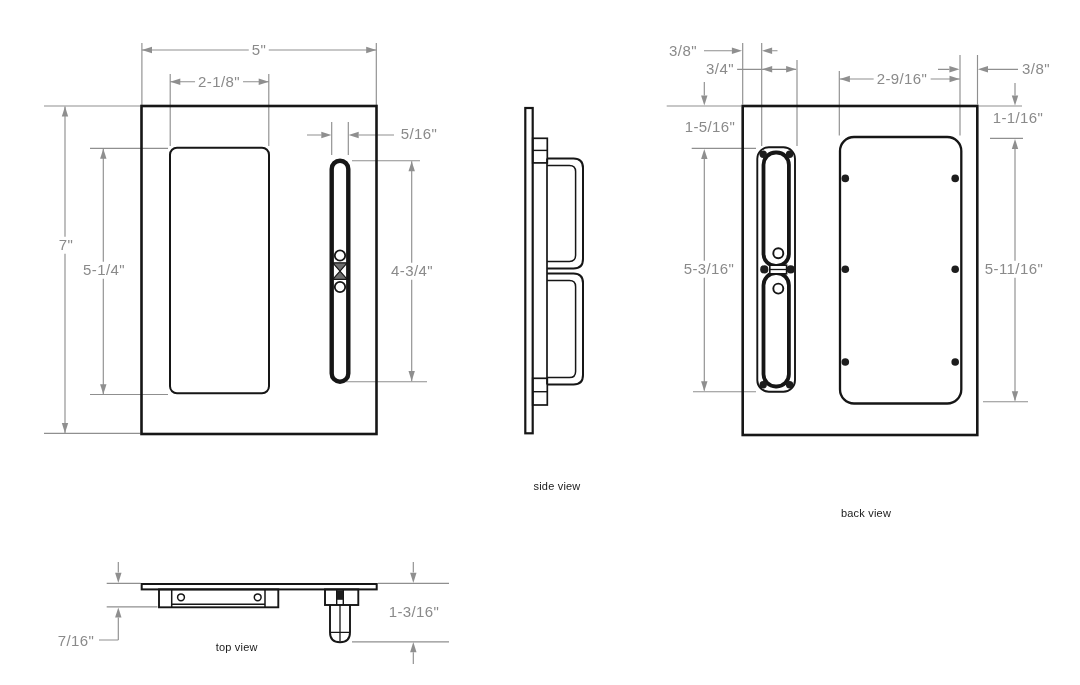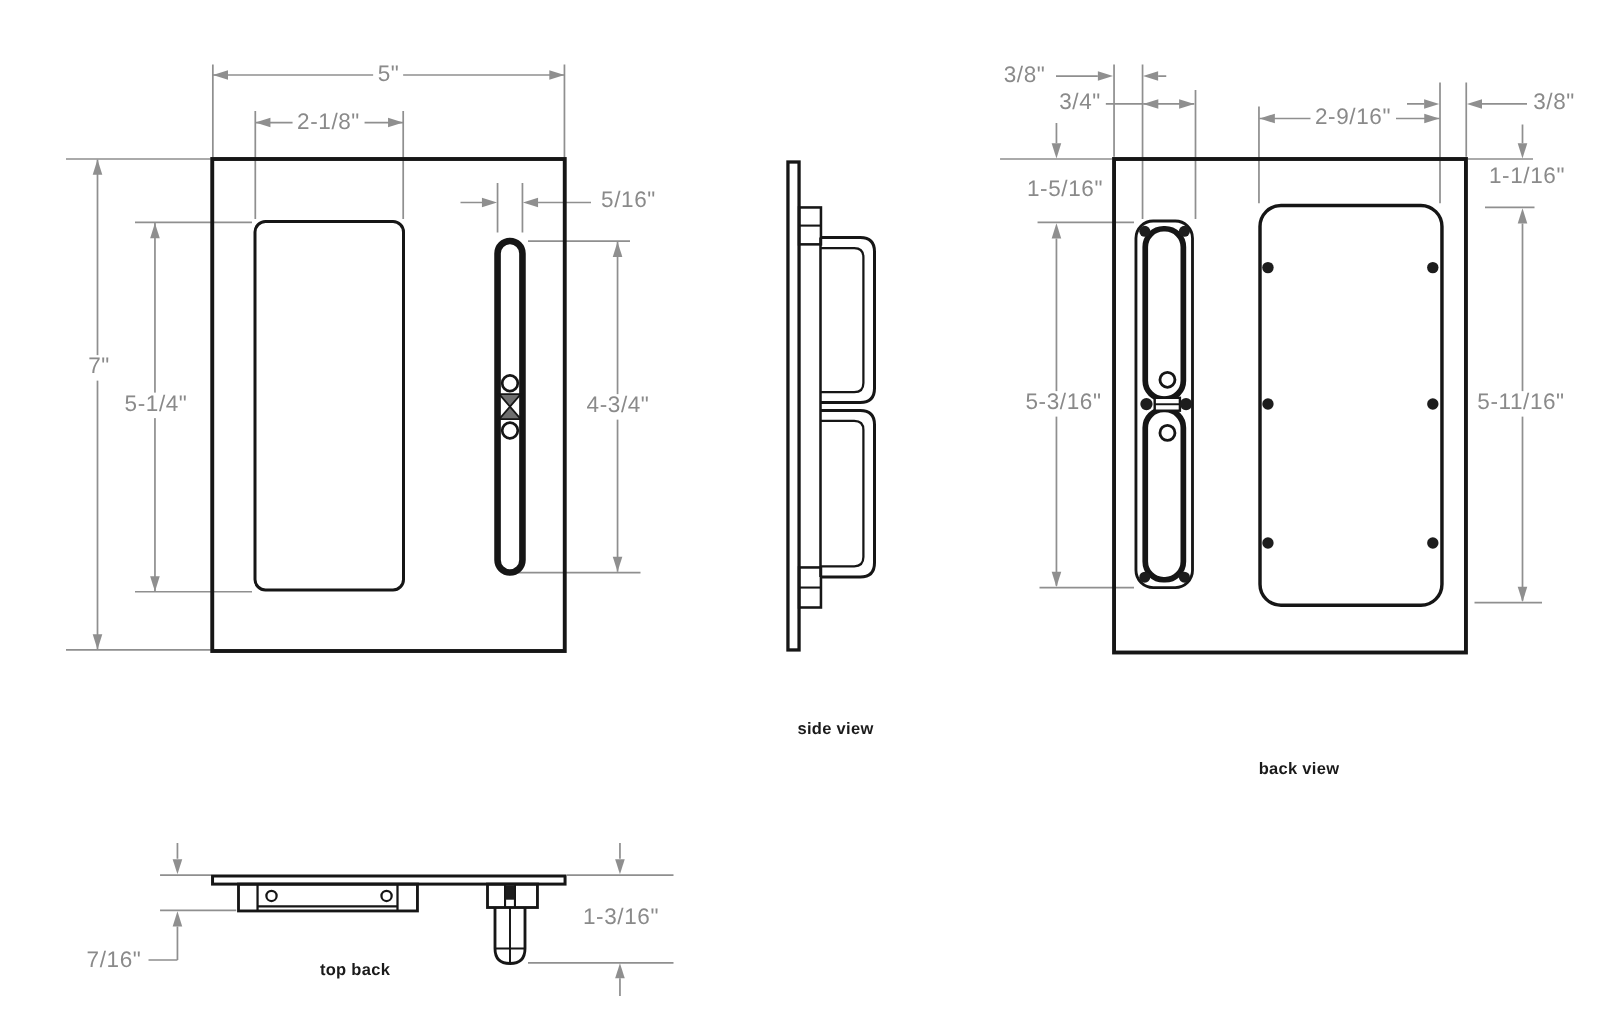--- a/index.html
+++ b/index.html
@@ -8,21 +8,21 @@
     font-family:"Liberation Sans",sans-serif;overflow:hidden;
   }
   .canvas svg{position:absolute;left:0;top:0;}
   .dim{
     position:absolute;transform:translate(-50%,-50%);
     font-size:15px;color:#8a8a8a;background:#fff;
     padding:0 3px;white-space:nowrap;letter-spacing:.4px;line-height:1.1;
   }
   .caption{
     position:absolute;transform:translate(-50%,-50%);
-    font-size:11px;font-weight:bold;color:#1a1a1a;
+    font-size:11px;font-weight:normal;color:#1a1a1a;
     white-space:nowrap;letter-spacing:.2px;
   }
 </style>
 </head>
 <body>
 
 <div class="canvas">
 
   <svg width="1080" height="685" viewBox="0 0 1080 685">
 
@@ -173,15 +173,15 @@
   <div class="dim" style="left:710px;top:127px">1-5/16"</div>
   <div class="dim" style="left:1018px;top:118px">1-1/16"</div>
   <div class="dim" style="left:709px;top:269px">5-3/16"</div>
   <div class="dim" style="left:1014px;top:269px">5-11/16"</div>
 
   <div class="dim" style="left:76px;top:641px">7/16"</div>
   <div class="dim" style="left:414px;top:611.5px">1-3/16"</div>
 
   <div class="caption" style="left:557px;top:485.5px">side view</div>
   <div class="caption" style="left:866px;top:513px">back view</div>
-  <div class="caption" style="left:236.7px;top:646.5px">top back</div>
+  <div class="caption" style="left:236.7px;top:646.5px">top view</div>
 
 </div>
 
 </body></html>

